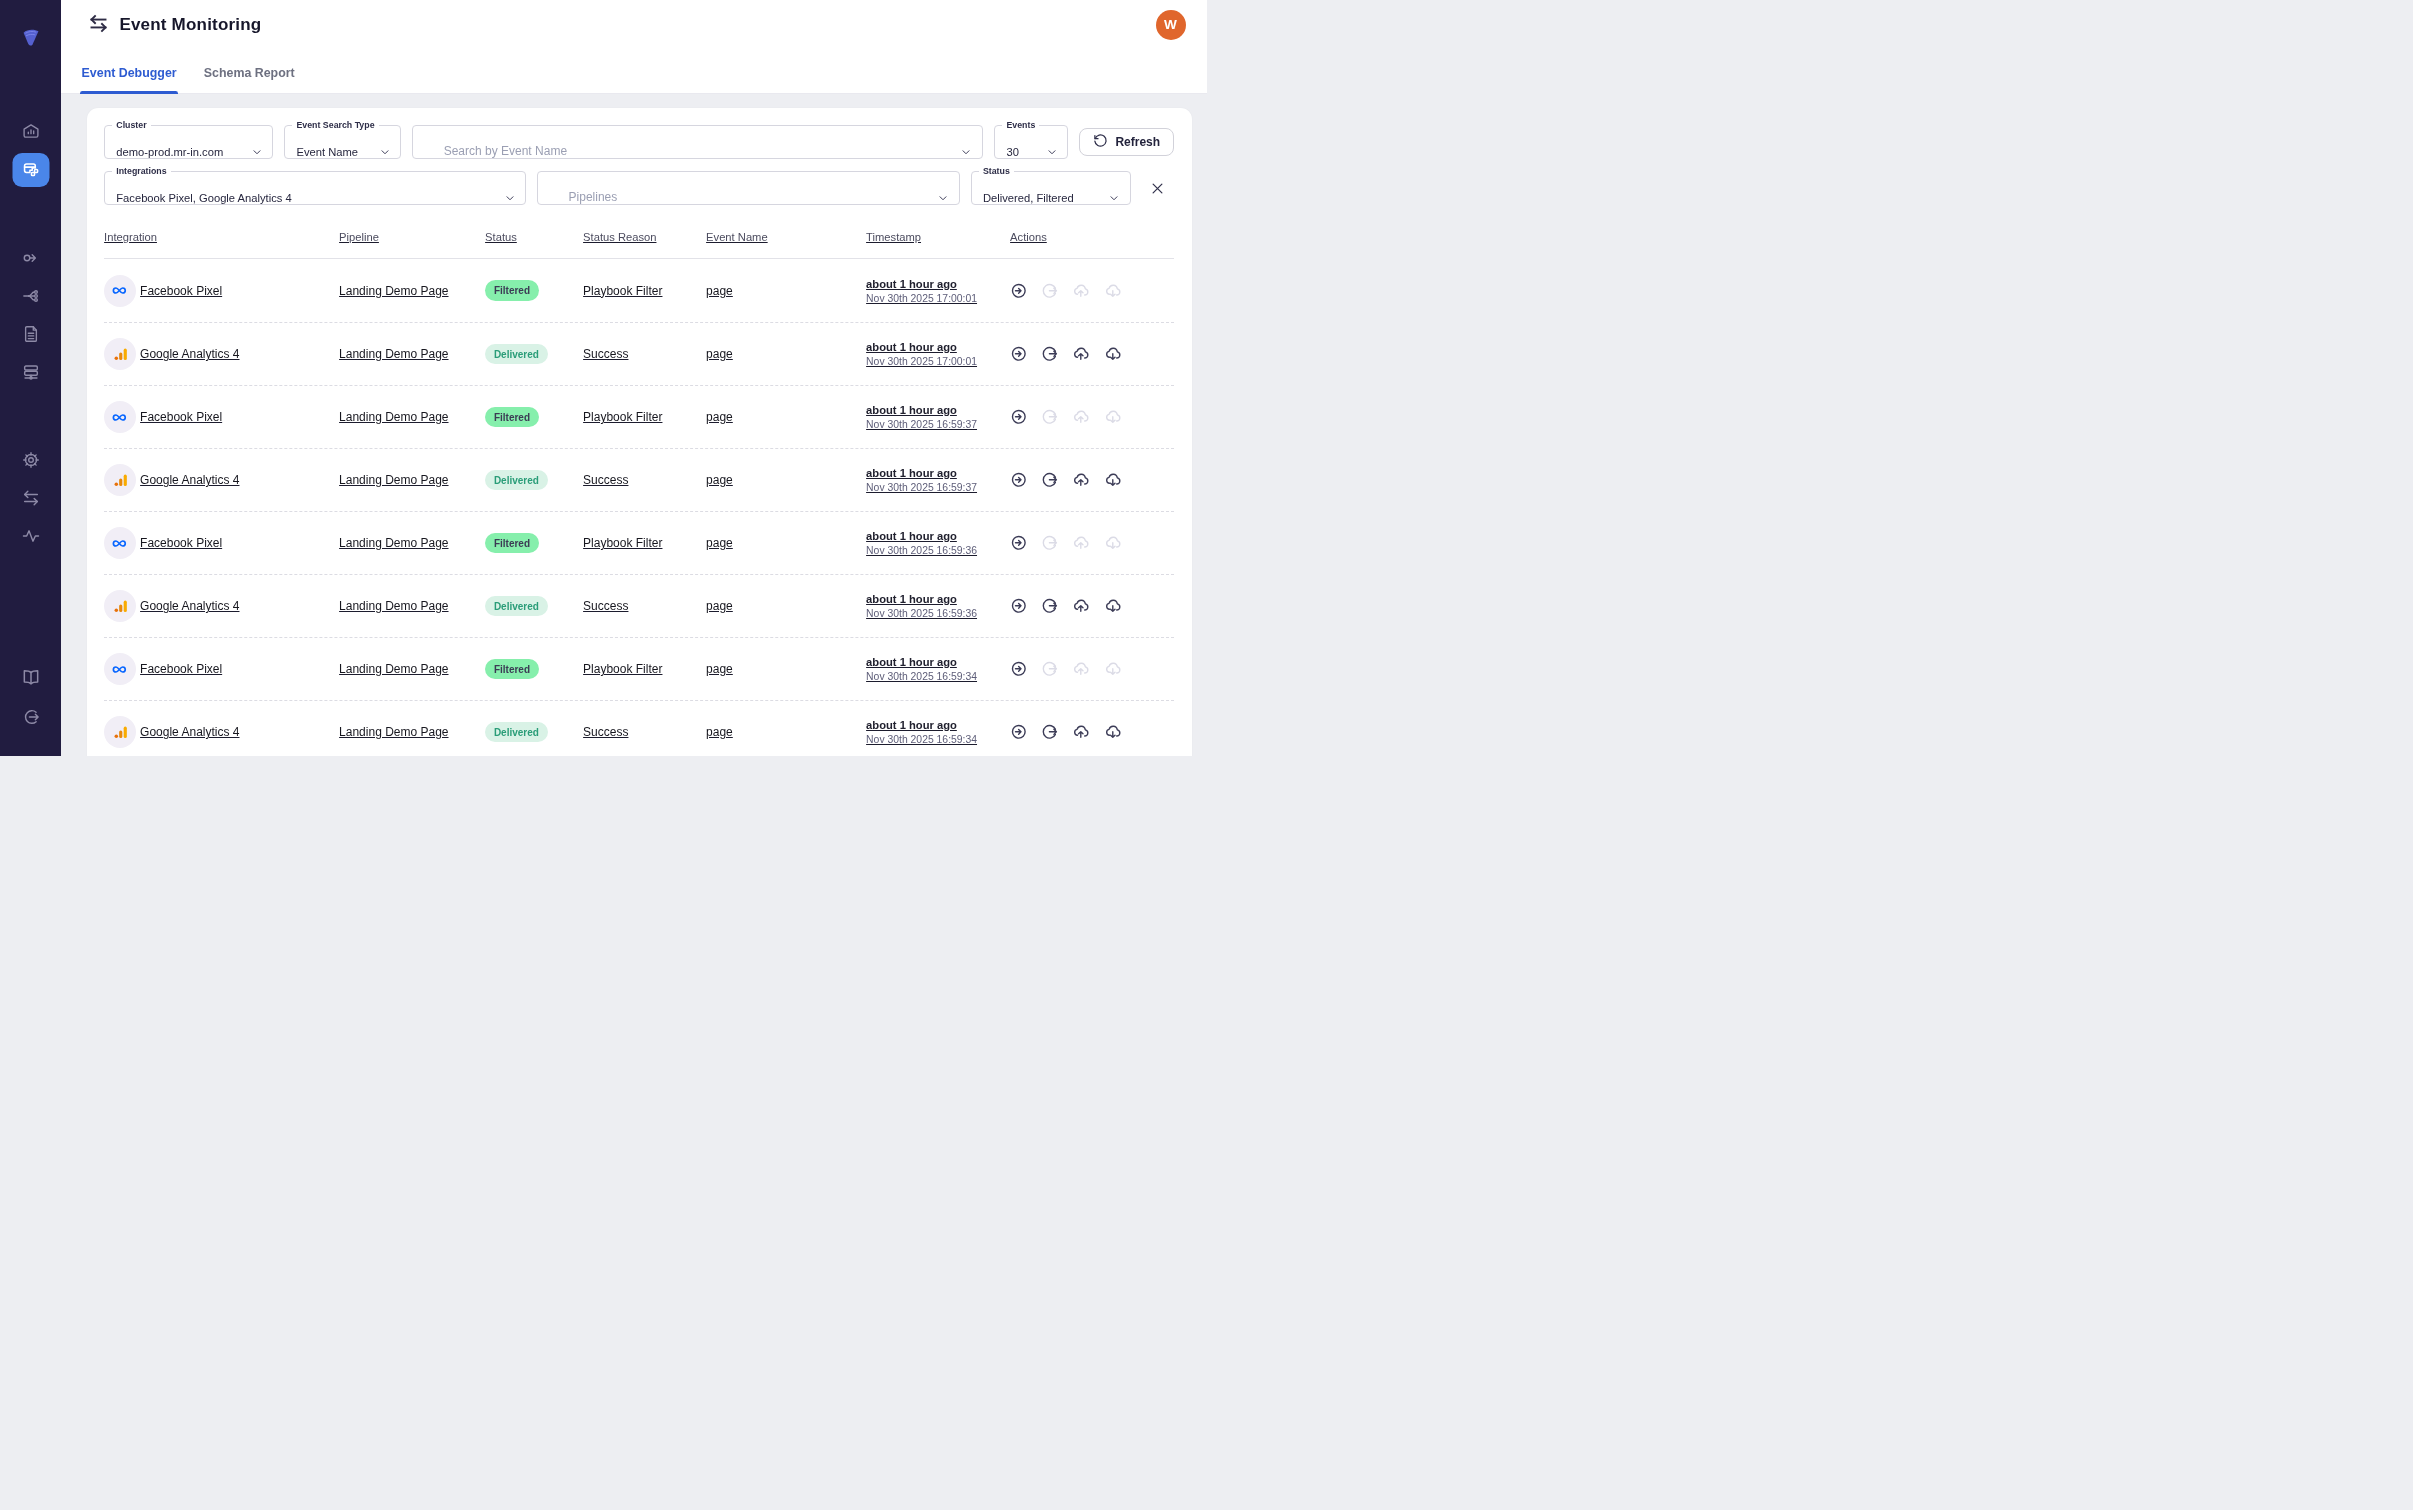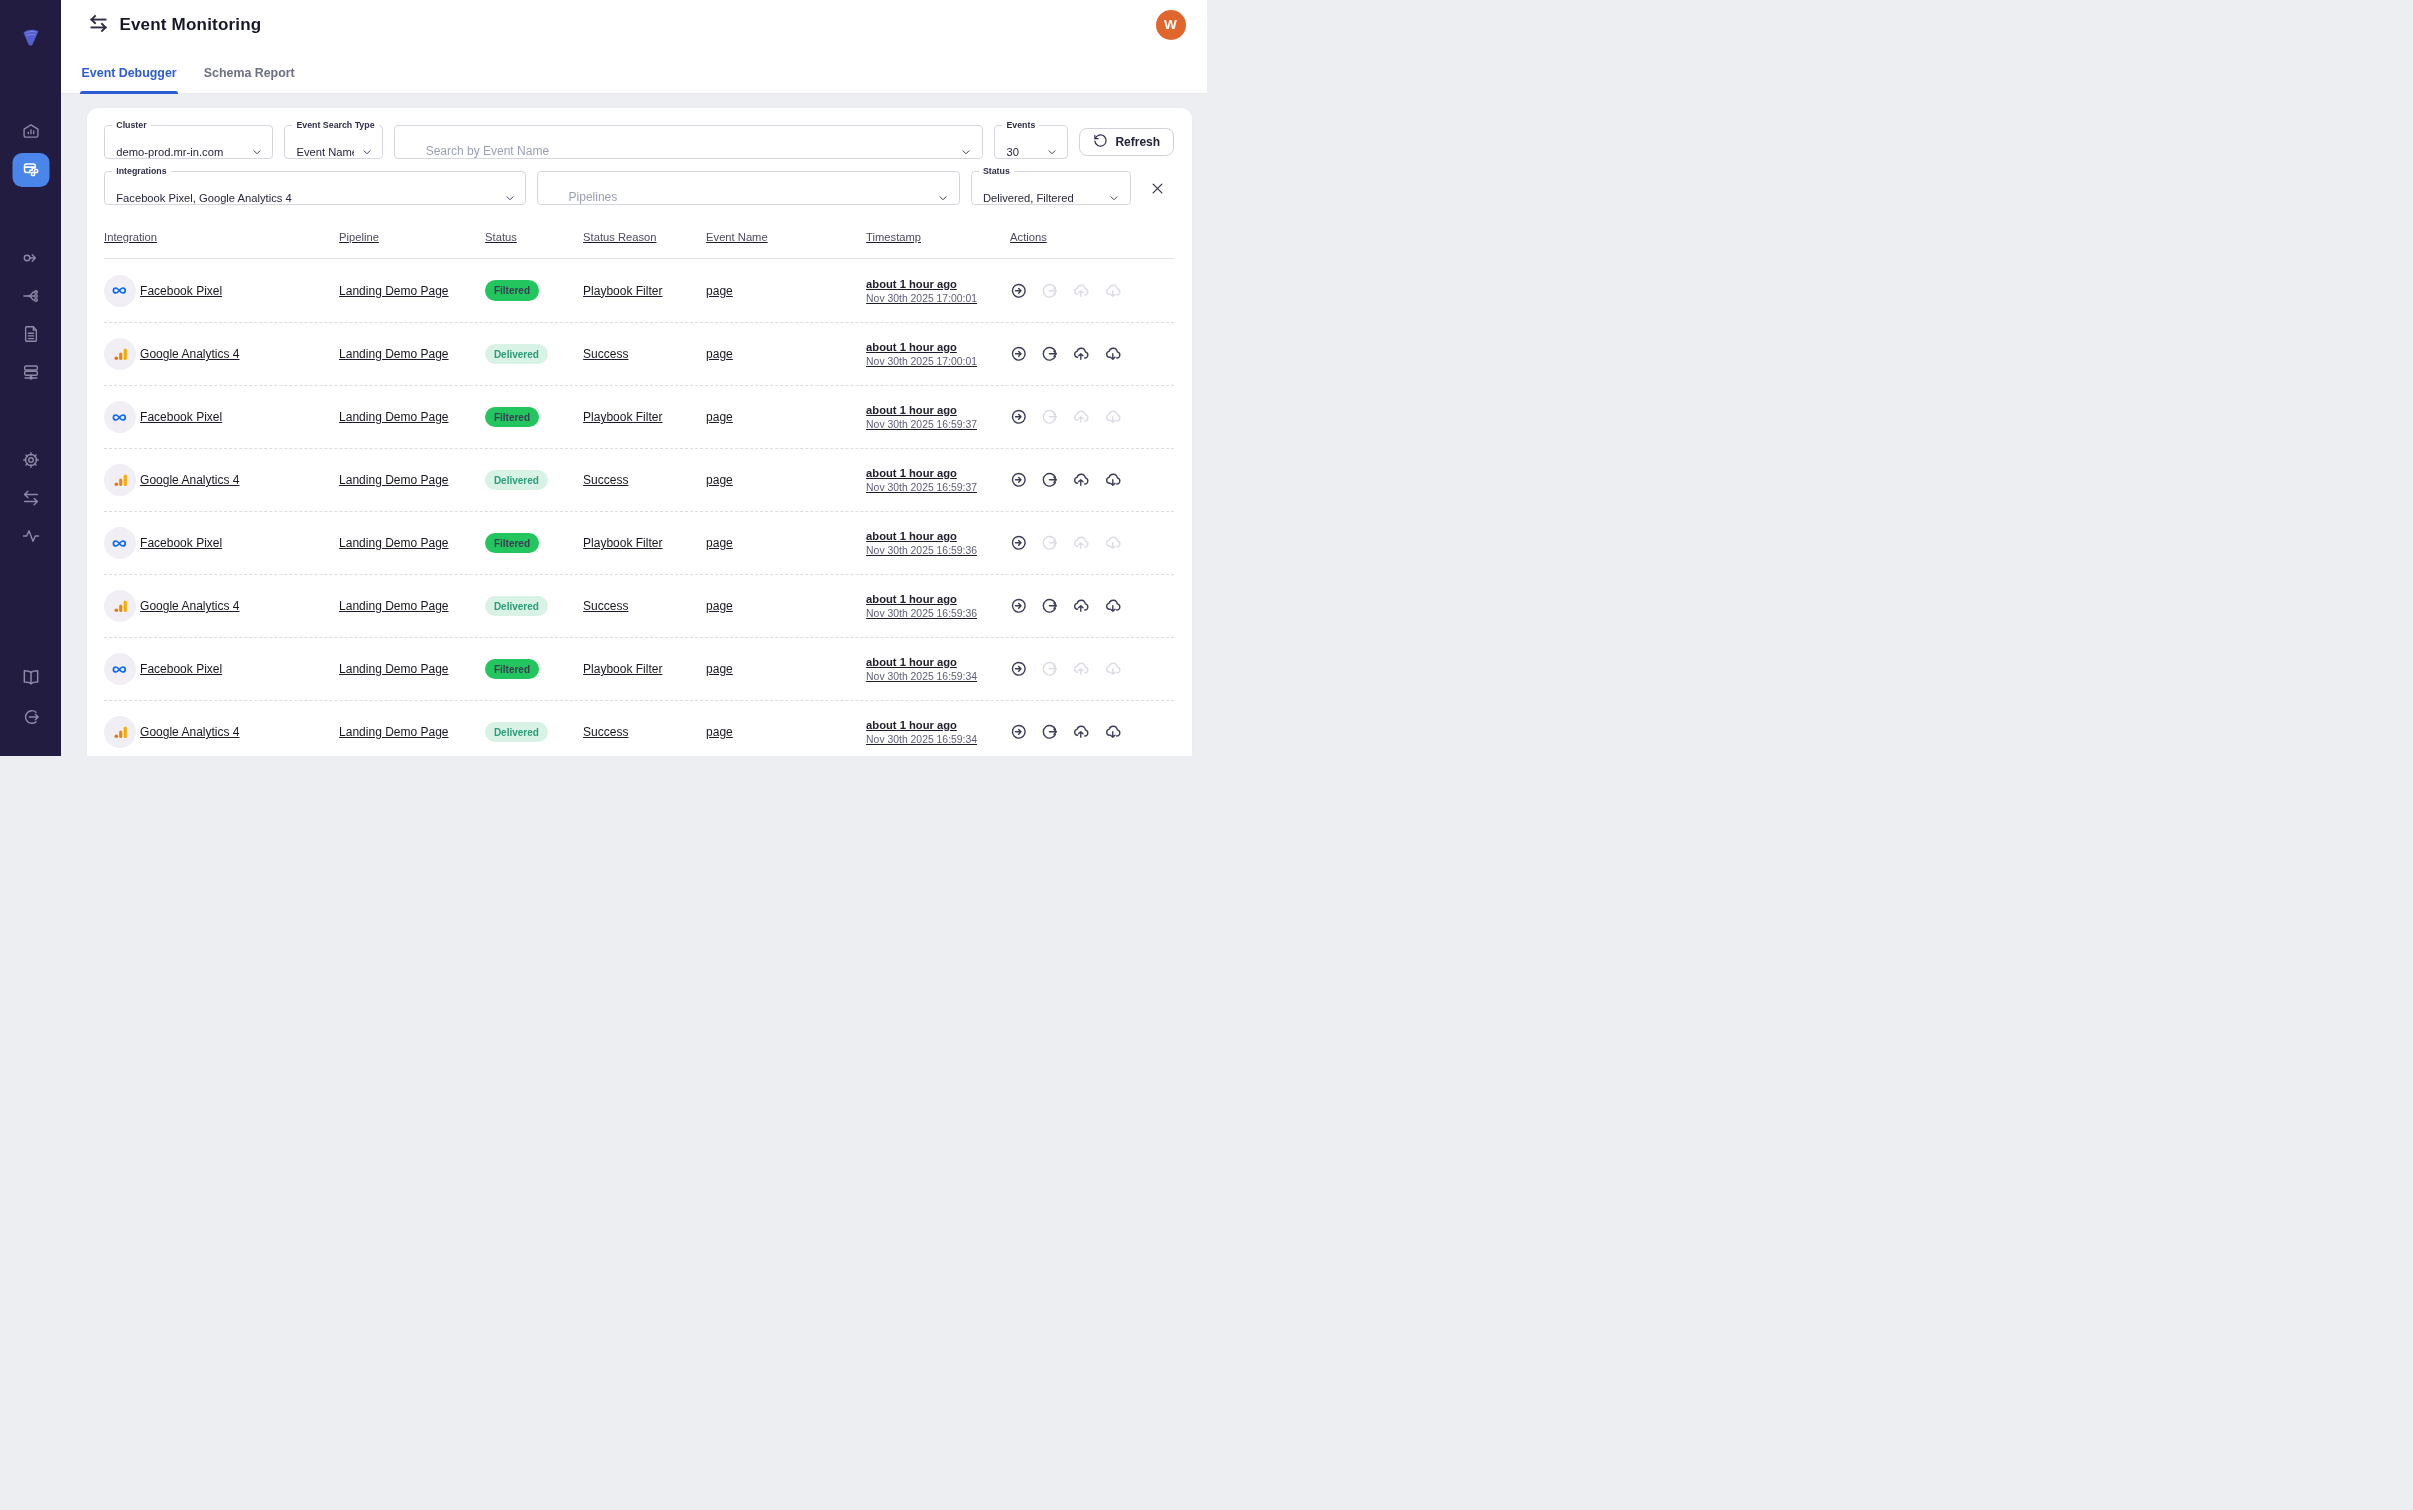--- a/index.html
+++ b/index.html
@@ -34,41 +34,41 @@
 
   .frow { display:flex; gap:11.2px; align-items:center; }
   .frow + .frow { margin-top:12px; }
   .field { position:relative; height:34px; border:0.8px solid #d6d6df; border-radius:4px; background:#fff;
     display:flex; align-items:flex-end; padding:0 9.6px 0 11.2px; cursor:pointer; }
   .flabel { position:absolute; top:-6.4px; left:7.2px; background:#fff; padding:0 4px; font-size:8.8px; font-weight:700; color:#2e2e48; }
   .fval { font-size:11.2px; color:#26263e; flex:1; white-space:nowrap; overflow:hidden; }
   .fph { font-size:12px; color:#9b9fb3; flex:1;margin-left:19px; }
   .chev { flex:none; margin-left:6.4px; }
   .chev svg { stroke:#3e3e5a; fill:none; stroke-width:2; stroke-linecap:round; stroke-linejoin:round; display:block; }
-  .f-cluster{width:169px;} .f-search-type{width:99px;} .f-search{flex:1; cursor:text;} .f-events{width:74px;}
+  .f-cluster{width:169px;} .f-search-type{width:117px;} .f-search{flex:1; cursor:text;} .f-events{width:74px;}
   .f-status{width:160px;}
   .f-grow{flex:1;}
   .btn-refresh { height:28px; border:0.8px solid #d2d2da; border-radius:8px; background:#fff; display:flex; align-items:center;
     gap:7.2px; padding:0 12.8px; font-size:12px; font-weight:700; color:#23233c; cursor:pointer; }
   .btn-refresh svg { stroke:#2e2e4a; fill:none; stroke-width:2; stroke-linecap:round; stroke-linejoin:round; }
   .clear-x { width:32px; height:34px; display:flex; align-items:center; justify-content:center; cursor:pointer; }
   .clear-x svg { stroke:#33334d; stroke-width:2; stroke-linecap:round; }
 
   
   .grid { display:grid; grid-template-columns:235px 146px 98px 123px 160px 144px 1fr; align-items:center;text-decoration:underline; }
   .thead { height:54px; border-bottom:0.8px solid #e2e2e8; }
   .thead div { font-size:11.2px; color:#4b4b5e; padding-top:11.2px; }
   .trow { height:63px; }
   .trow + .trow { border-top:1.2px dashed #dcdce3; }
   .int-cell { display:flex; align-items:center; gap:4px; }
   .int-ava { width:32px; height:32px; border-radius:50%; background:#f1eef6; display:flex; align-items:center; justify-content:center; flex:none; }
   .cell { font-size:12px; color:#17171f; }
   .int-name { font-size:12px; color:#17171f; }
   .badge { display:inline-block; padding:4.8px 8.8px; border-radius:797px; font-size:10px; font-weight:700; }
-  .badge.filtered { background:#22c55e; color:#3b3b54; }
+  .badge.filtered { background:#86efac; color:#3b3b54; }
   .badge.delivered { background:#d9f2e6; color:#2a9d78; }
   .ts-rel { font-size:11.2px; font-weight:600; color:#21212f; }
   .ts-abs { font-size:10.4px; color:#5d5d78; margin-top:3.2px; }
   .acts { display:flex; gap:13.6px; align-items:center; }
   .aicon { cursor:pointer; display:flex; }
   .aicon svg { stroke:#3c3c57; fill:none; stroke-width:1.9; stroke-linecap:round; stroke-linejoin:round; }
   .aicon.disabled svg { stroke:#dbdbe6; }
 </style>
 </head>
 <body>

